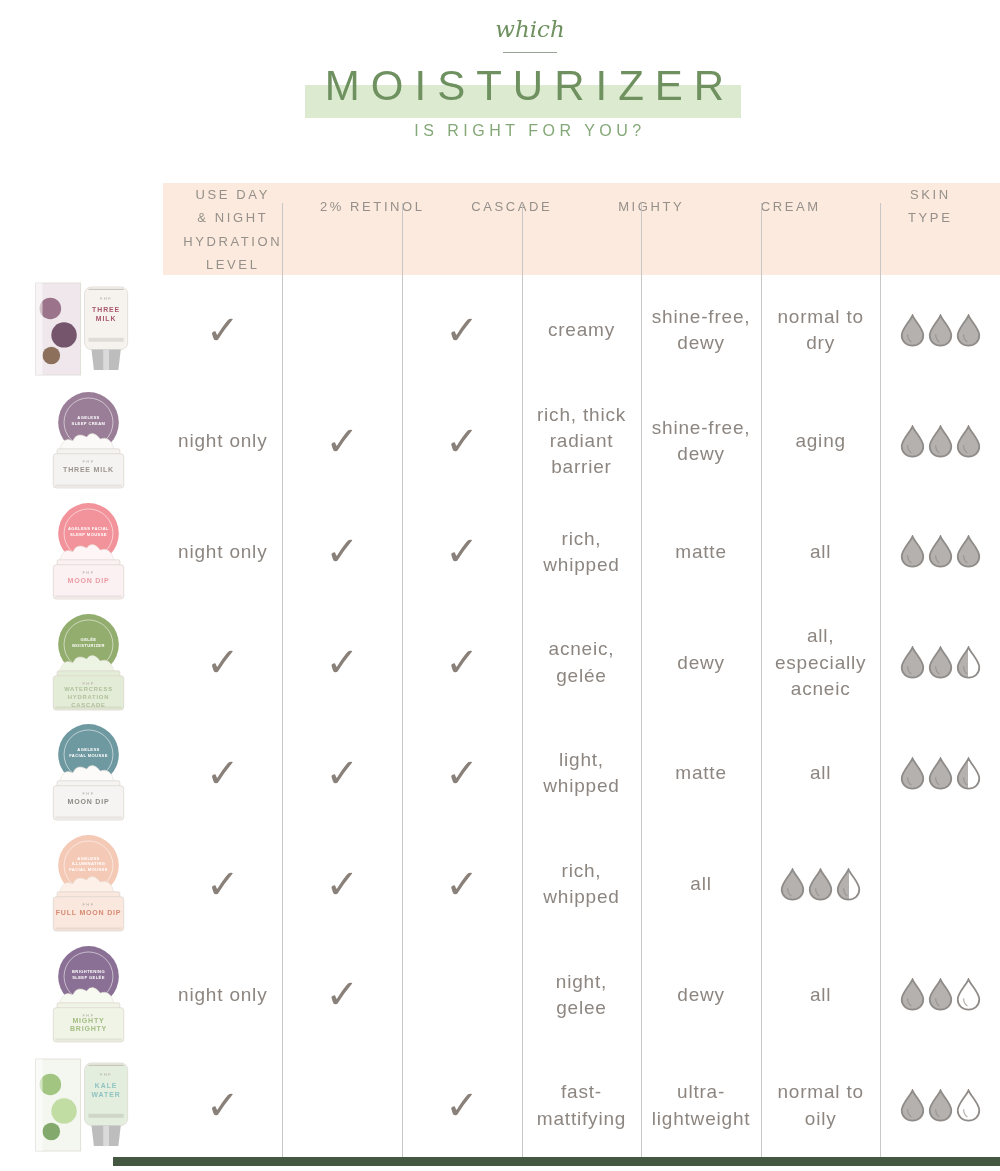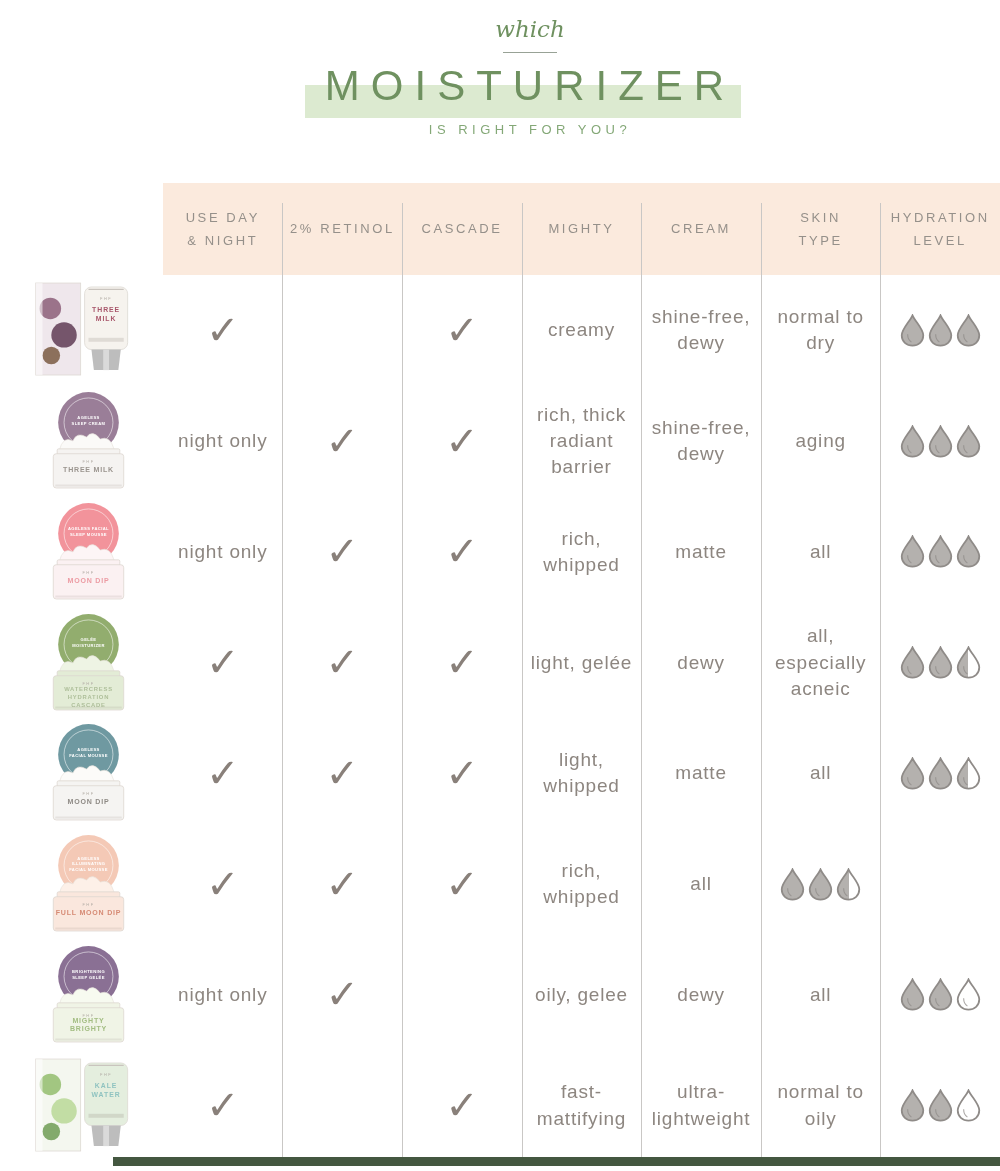--- a/index.html
+++ b/index.html
@@ -10,26 +10,26 @@
   
   .title-wrap{position:absolute;top:0;left:16px;right:0;text-align:center;margin-left:44px;}
   .eyebrow{margin-top:16px;font-family:"DejaVu Serif",serif;font-style:italic;
            font-size:23px;color:var(--title_green);}
   .tdivider{width:54px;height:1px;background:#98a296;margin:10px auto 0;}
   .main-title{display:inline-block;position:relative;margin-top:10px;
               font-size:42px;letter-spacing:11px;color:var(--title_green);line-height:1.1;}
   .main-title .band{position:absolute;left:-20px;right:-6px;top:22px;height:33px;
                     background:var(--band_green);z-index:0;}
   .main-title .main-text{position:relative;z-index:1;}
-  .subtitle{margin-top:13px;font-size:13px;letter-spacing:4.5px;color:var(--subtitle_green);}
+  .subtitle{margin-top:13px;font-size:16px;letter-spacing:4.5px;color:var(--subtitle_green);}
 
   
   .header-band{position:absolute;left:163px;right:0;top:183px;height:92px;
                background:var(--header_bg);display:grid;
-               grid-template-columns:repeat(7,1fr);align-items:center;}
+               grid-template-columns:repeat(6,1fr);align-items:center;}
   .col-header{text-align:center;font-size:13px;letter-spacing:2.6px;line-height:1.8;
               color:var(--header_text);white-space:pre-line;}
 
   
   .vdiv{position:absolute;top:203px;height:957px;width:1px;background:var(--divider);}
 
   
   .tbody{position:absolute;left:0;right:0;top:275px;height:886px;
          display:grid;grid-template-rows:repeat(8,1fr);}
   .row{display:grid;grid-template-columns:163px repeat(7,1fr);}
@@ -250,21 +250,21 @@
       <div class="cell mark checked">
           <span>✓</span>
         </div>
       <div class="cell mark checked">
           <span>✓</span>
         </div>
       <div class="cell mark checked">
           <span>✓</span>
         </div>
       <div class="cell text">
-          <span>light, gelée</span>
+          <span>acneic, gelée</span>
         </div>
       <div class="cell text">
           <span>dewy</span>
         </div>
       <div class="cell text">
           <span>all, especially acneic</span>
         </div>
       <div class="cell hydration">
           <svg class="droplet" width="27" height="33" viewBox="0 0 24 30">
             <path d="M12 1.2 C9.6 6.8 2.2 13.6 2.2 19.4 C2.2 25.1 6.6 28.8 12 28.8 C17.4 28.8 21.8 25.1 21.8 19.4 C21.8 13.6 14.4 6.8 12 1.2 Z" fill="#b4b1ae" stroke="#8f8b88" stroke-width="1.6"></path>
@@ -414,21 +414,21 @@
       <div class="cell mark">
           <span>night only</span>
         </div>
       <div class="cell mark checked">
           <span>✓</span>
         </div>
       <div class="cell mark">
           <span></span>
         </div>
       <div class="cell text">
-          <span>oily, gelee</span>
+          <span>night, gelee</span>
         </div>
       <div class="cell text">
           <span>dewy</span>
         </div>
       <div class="cell text">
           <span>all</span>
         </div>
       <div class="cell hydration">
           <svg class="droplet" width="27" height="33" viewBox="0 0 24 30">
             <path d="M12 1.2 C9.6 6.8 2.2 13.6 2.2 19.4 C2.2 25.1 6.6 28.8 12 28.8 C17.4 28.8 21.8 25.1 21.8 19.4 C21.8 13.6 14.4 6.8 12 1.2 Z" fill="#b4b1ae" stroke="#8f8b88" stroke-width="1.6"></path>

